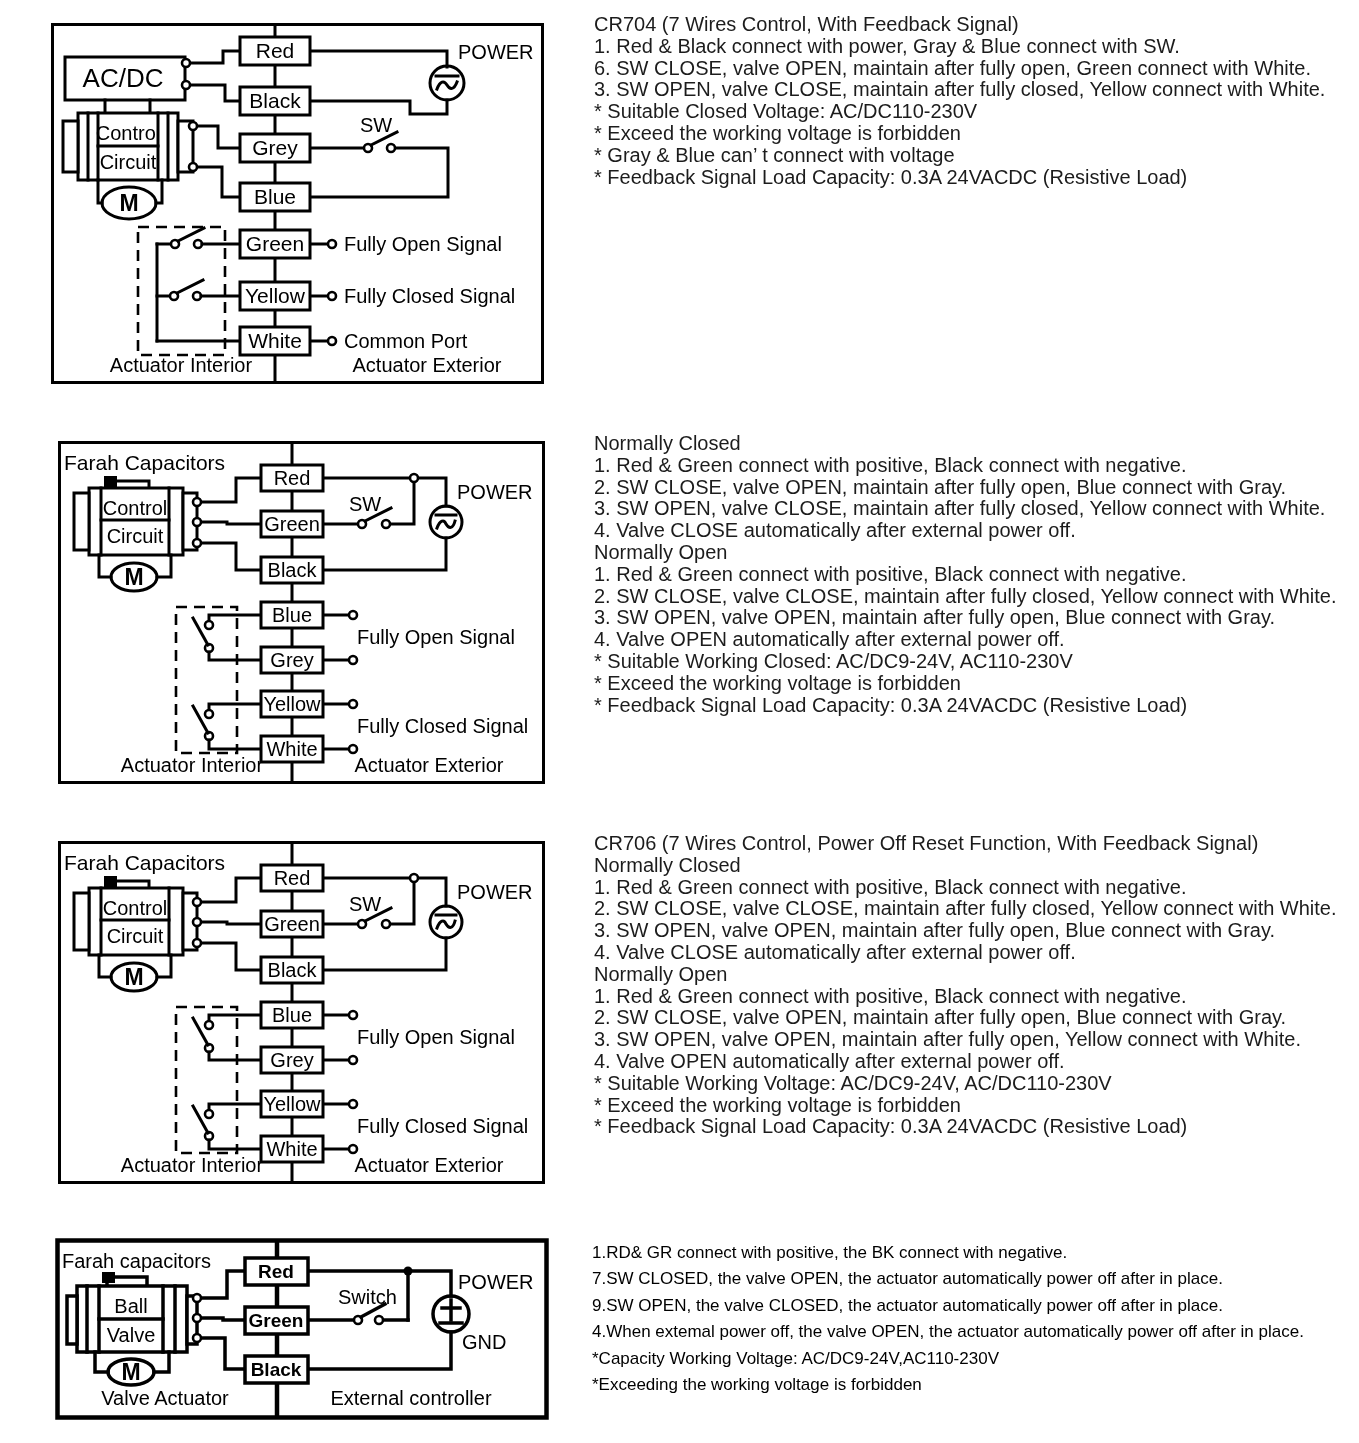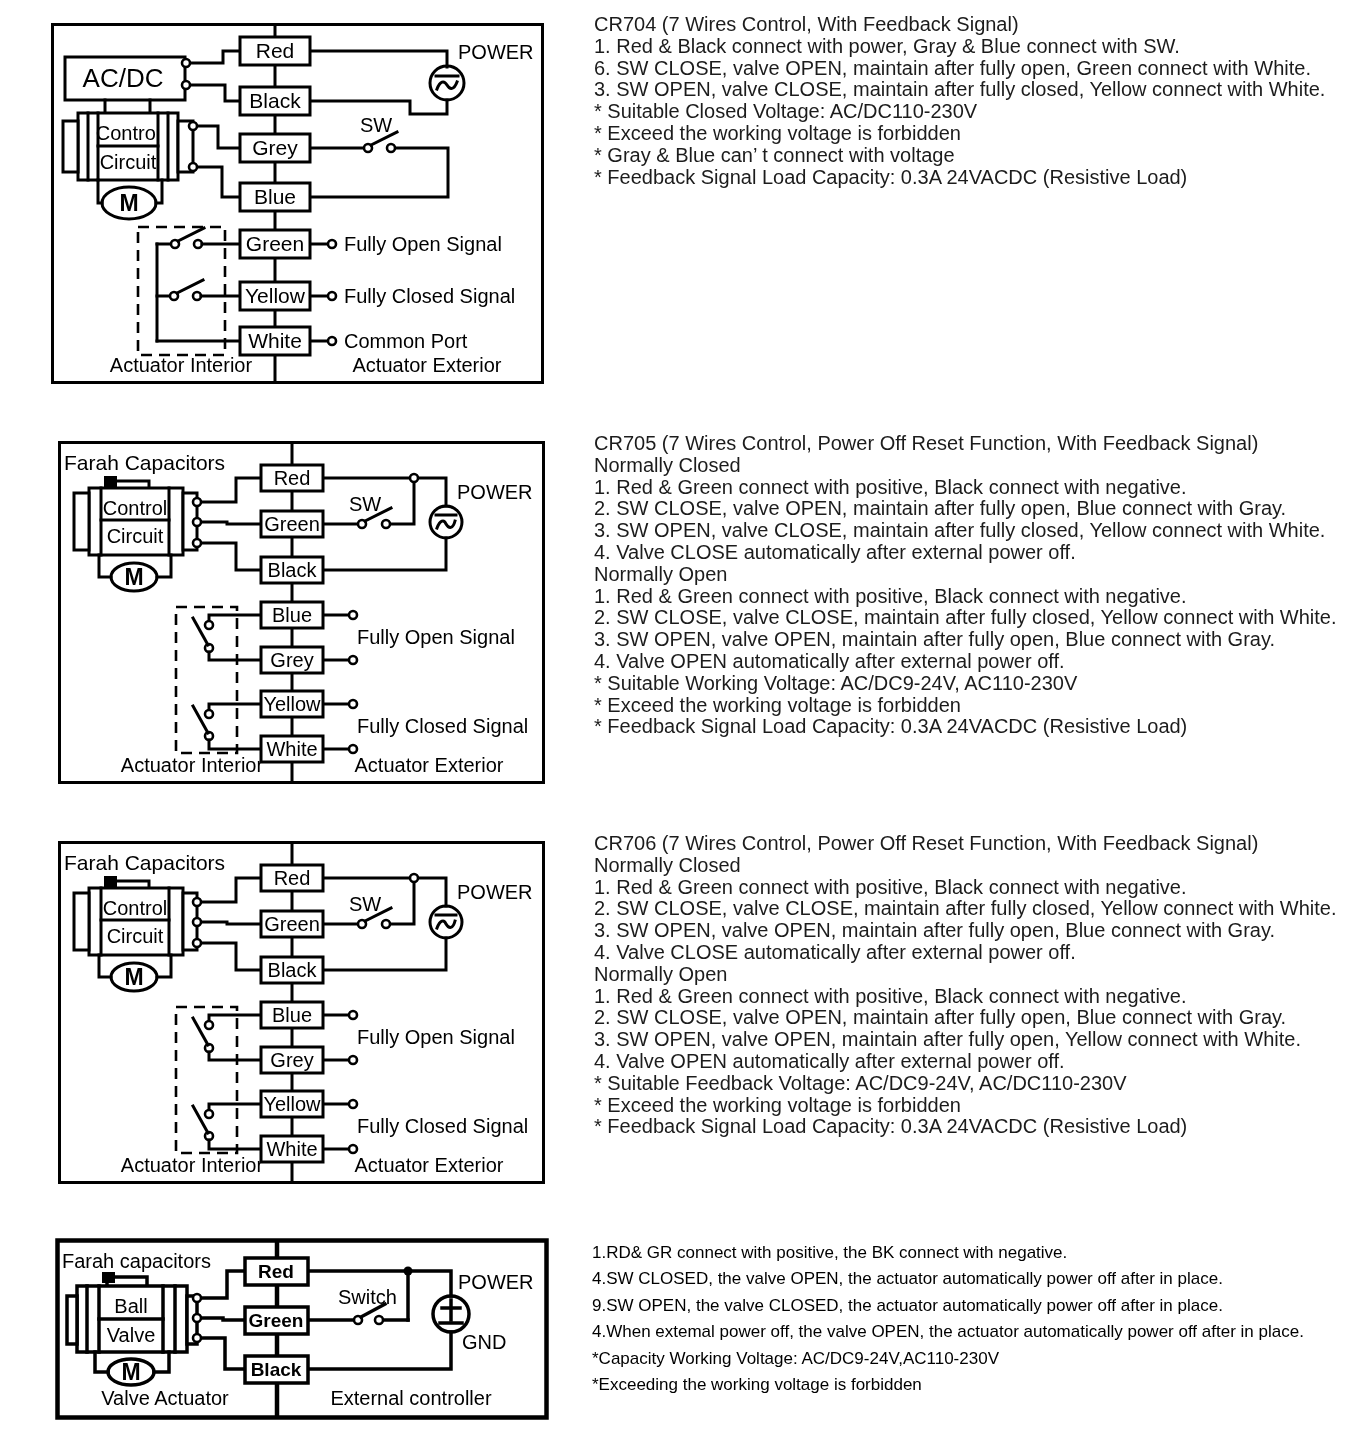--- a/index.html
+++ b/index.html
@@ -258,32 +258,31 @@
       <circle class="term" cx="296" cy="309" r="4"></circle>
       <text class="slbl" x="300" y="204">Fully Open Signal</text>
       <text class="slbl" x="300" y="293">Fully Closed Signal</text>
     </g>
 
     <text class="blbl" x="135" y="332">Actuator Interior</text>
     <text class="blbl" x="372" y="332">Actuator Exterior</text>
   </svg>
 
   <div class="tblock tb-small" style="left:594px;top:433px;width:760px;">
-      <div class="tline">CR705 (7 Wires Control, Power Off Reset Function, With Feedback Signal)</div>
       <div class="tline">Normally Closed</div>
       <div class="tline">1. Red &amp; Green connect with positive, Black connect with negative.</div>
       <div class="tline">2. SW CLOSE, valve OPEN, maintain after fully open, Blue connect with Gray.</div>
       <div class="tline">3. SW OPEN, valve CLOSE, maintain after fully closed, Yellow connect with White.</div>
       <div class="tline">4. Valve CLOSE automatically after external power off.</div>
       <div class="tline">Normally Open</div>
       <div class="tline">1. Red &amp; Green connect with positive, Black connect with negative.</div>
       <div class="tline">2. SW CLOSE, valve CLOSE, maintain after fully closed, Yellow connect with White.</div>
       <div class="tline">3. SW OPEN, valve OPEN, maintain after fully open, Blue connect with Gray.</div>
       <div class="tline">4. Valve OPEN automatically after external power off.</div>
-      <div class="tline">* Suitable Working Voltage: AC/DC9-24V, AC110-230V</div>
+      <div class="tline">* Suitable Working Closed: AC/DC9-24V, AC110-230V</div>
       <div class="tline">* Exceed the working voltage is forbidden</div>
       <div class="tline">* Feedback Signal Load Capacity: 0.3A 24VACDC (Resistive Load)</div>
     </div>
 
   <svg style="left:57px;top:840px;" width="489" height="345" viewBox="0 0 489 345">
     <rect class="bx" x="2.5" y="2.5" width="484" height="340"></rect>
     <line class="ln" x1="235" y1="2.5" x2="235" y2="342.5"></line>
 
     <text class="slbl" style="font-size:21px;" x="7" y="30">Farah Capacitors</text>
     <g>
@@ -394,21 +393,21 @@
       <div class="tline">Normally Closed</div>
       <div class="tline">1. Red &amp; Green connect with positive, Black connect with negative.</div>
       <div class="tline">2. SW CLOSE, valve CLOSE, maintain after fully closed, Yellow connect with White.</div>
       <div class="tline">3. SW OPEN, valve OPEN, maintain after fully open, Blue connect with Gray.</div>
       <div class="tline">4. Valve CLOSE automatically after external power off.</div>
       <div class="tline">Normally Open</div>
       <div class="tline">1. Red &amp; Green connect with positive, Black connect with negative.</div>
       <div class="tline">2. SW CLOSE, valve OPEN, maintain after fully open, Blue connect with Gray.</div>
       <div class="tline">3. SW OPEN, valve OPEN, maintain after fully open, Yellow connect with White.</div>
       <div class="tline">4. Valve OPEN automatically after external power off.</div>
-      <div class="tline">* Suitable Feedback Voltage: AC/DC9-24V, AC/DC110-230V</div>
+      <div class="tline">* Suitable Working Voltage: AC/DC9-24V, AC/DC110-230V</div>
       <div class="tline">* Exceed the working voltage is forbidden</div>
       <div class="tline">* Feedback Signal Load Capacity: 0.3A 24VACDC (Resistive Load)</div>
     </div>
 
   <svg style="left:55px;top:1238px;" width="494" height="182" viewBox="0 0 494 182">
     <rect x="2.5" y="2.5" width="489" height="177" style="fill:#fff;stroke:#000;stroke-width:4.5;"></rect>
     <line x1="222" y1="2.5" x2="222" y2="179.5" style="stroke:#000;stroke-width:4.5;"></line>
 
     <text class="slbl" x="7" y="30">Farah capacitors</text>
     <g>
@@ -479,20 +478,20 @@
       <rect class="bx4" x="190" y="118" width="63" height="27"></rect>
       <text class="wlbl4" x="221" y="138">Black</text>
     </g>
 
     <text class="blbl" x="110" y="167">Valve Actuator</text>
     <text class="blbl" x="356" y="167">External controller</text>
   </svg>
 
   <div class="tblock tb-large" style="left:592px;top:1240px;width:765px;">
       <div class="tline">1.RD&amp; GR connect with positive, the BK connect with negative.</div>
-      <div class="tline">4.SW CLOSED, the valve OPEN, the actuator automatically power off after in place.</div>
+      <div class="tline">7.SW CLOSED, the valve OPEN, the actuator automatically power off after in place.</div>
       <div class="tline">9.SW OPEN, the valve CLOSED, the actuator automatically power off after in place.</div>
       <div class="tline">4.When extemal power off, the valve OPEN, the actuator automatically power off after in place.</div>
       <div class="tline">*Capacity Working Voltage: AC/DC9-24V,AC110-230V</div>
       <div class="tline">*Exceeding the working voltage is forbidden</div>
     </div>
 
 </div>
 
 </body></html>

